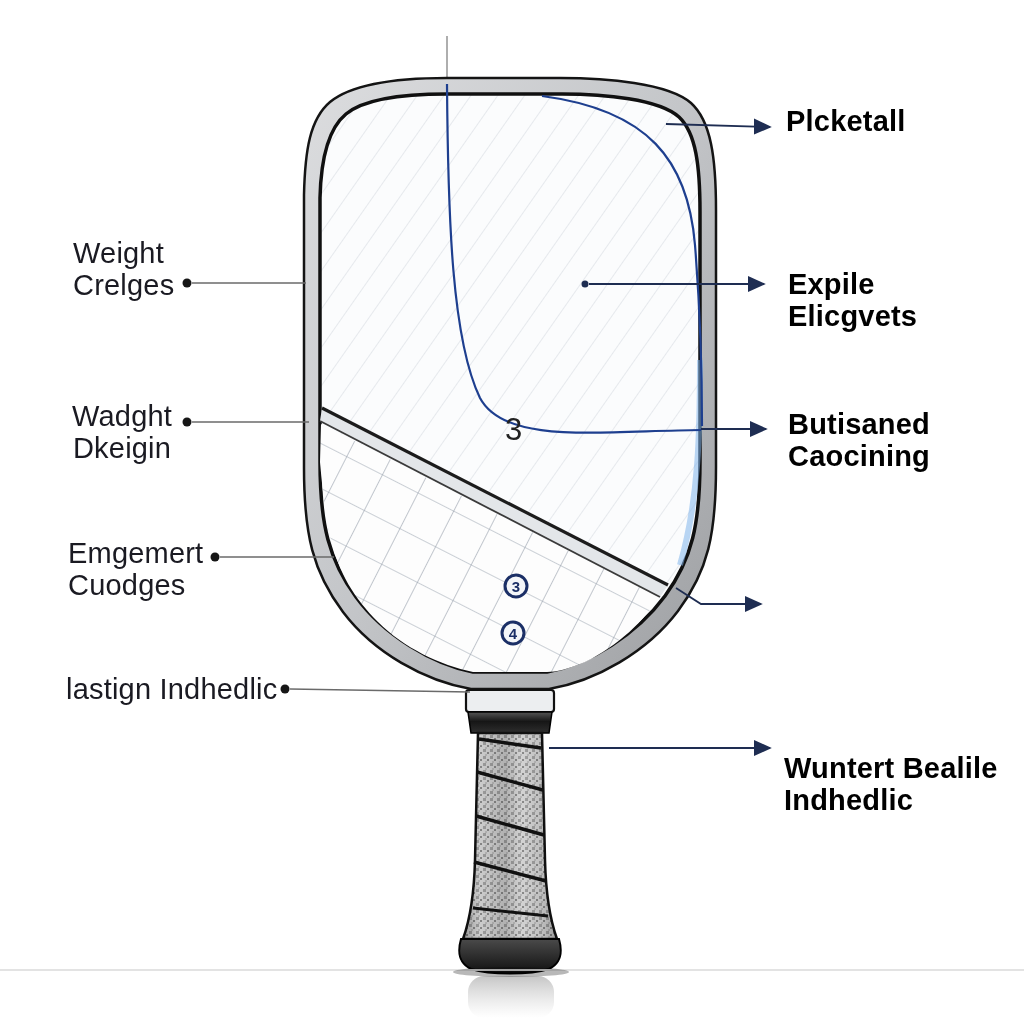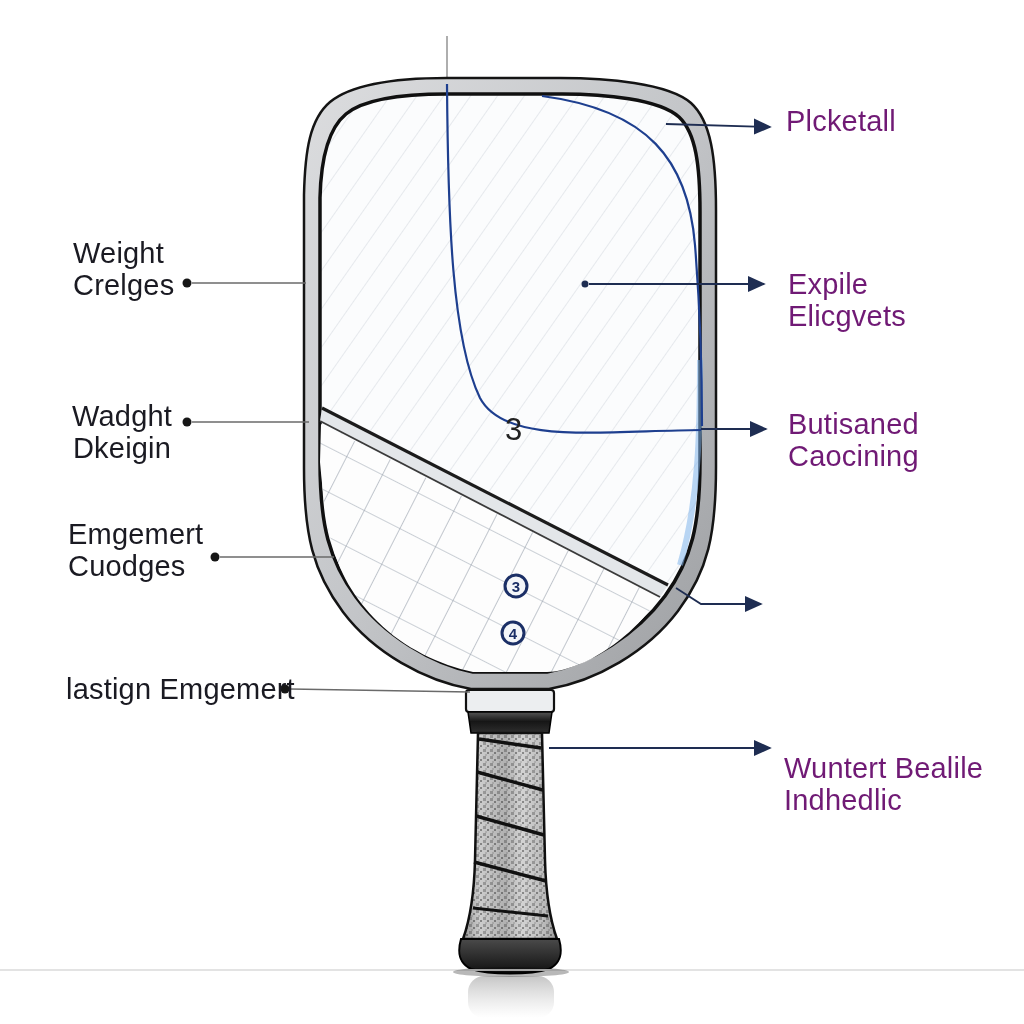--- a/index.html
+++ b/index.html
@@ -5,21 +5,21 @@
   html,body{margin:0;padding:0;background:#ffffff;}
   .canvas{
     position:relative;width:1024px;height:1024px;background:#ffffff;overflow:hidden;
     font-family:"Liberation Sans","DejaVu Sans",sans-serif;
   }
   .diagram-svg{position:absolute;left:0;top:0;}
   .lbl{
     position:absolute;color:#1a1a22;font-size:29px;line-height:32px;
     letter-spacing:0.2px;white-space:nowrap;
   }
-  .lbl.right{color:#701a75;}
+  .lbl.right{color:#000000;font-weight:bold;}
 </style>
 </head>
 <body>
 
 <div class="canvas">
 
   <svg class="diagram-svg" width="1024" height="1024" viewBox="0 0 1024 1024">
     <defs>
       <linearGradient id="frameGrad" x1="0" y1="0" x2="1" y2="1">
         <stop offset="0" stop-color="#dcdddf"></stop>
@@ -181,26 +181,26 @@
   </svg>
 
   <div class="lbl" style="left:73px;top:237px;">
     <div>Weight</div>
     <div>Crelges</div>
   </div>
   <div class="lbl" style="left:72px;top:400px;text-align:center;">
     <div>Wadght</div>
     <div>Dkeigin</div>
   </div>
-  <div class="lbl" style="left:68px;top:518px;">
+  <div class="lbl" style="left:68px;top:537px;">
     <div>Emgemert</div>
     <div>Cuodges</div>
   </div>
   <div class="lbl" style="left:66px;top:673px;">
-    <div>lastign Emgemert</div>
+    <div>lastign Indhedlic</div>
   </div>
 
   <div class="lbl right" style="left:786px;top:105px;">
     <div>Plcketall</div>
   </div>
   <div class="lbl right" style="left:788px;top:268px;">
     <div>Expile</div>
     <div>Elicgvets</div>
   </div>
   <div class="lbl right" style="left:788px;top:408px;">

